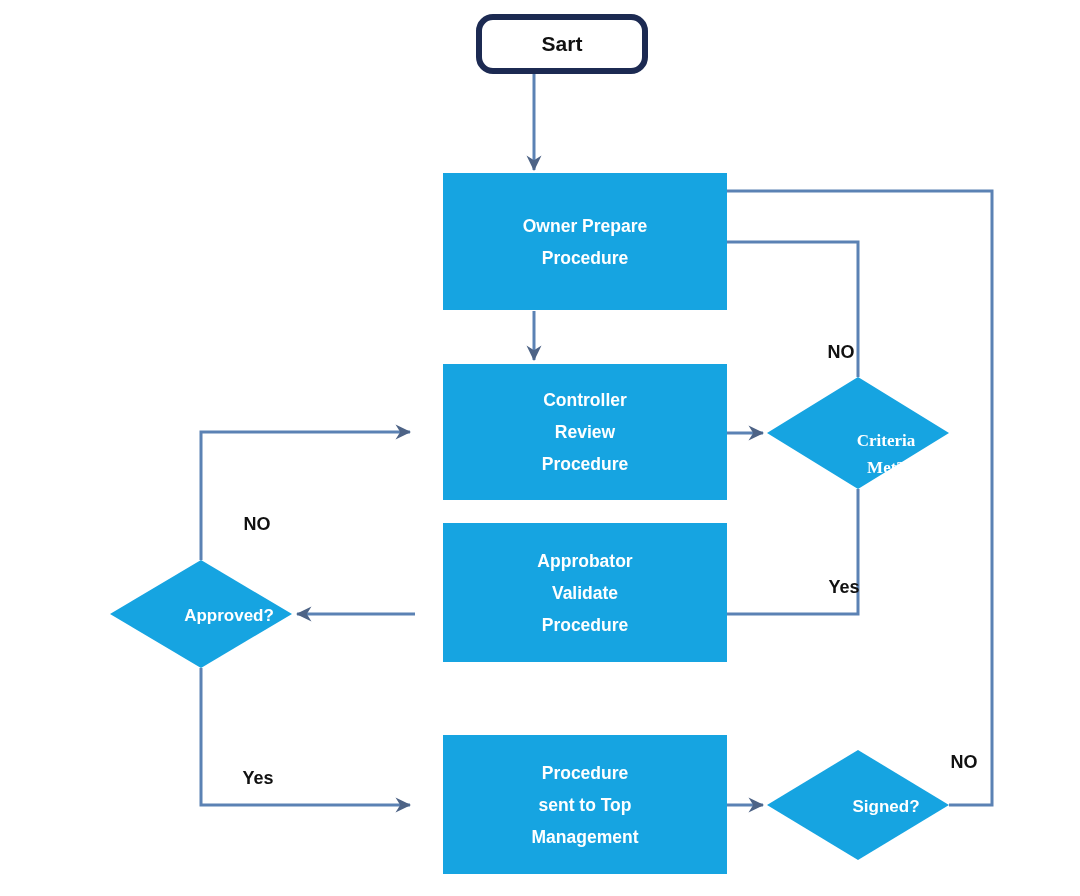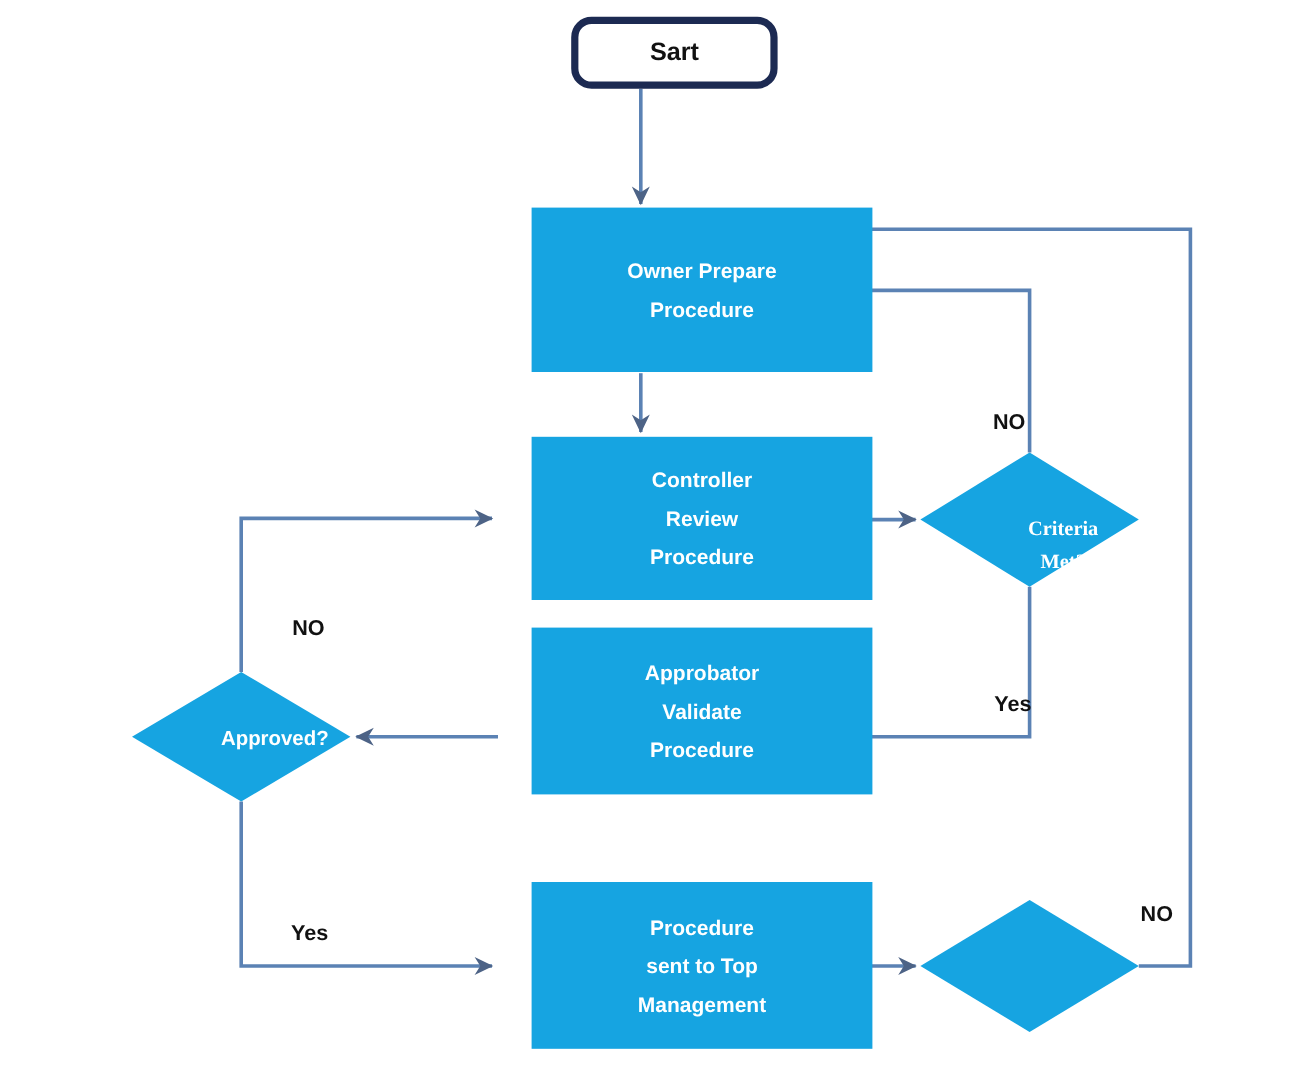--- a/index.html
+++ b/index.html
@@ -139,19 +139,20 @@
   <div class="node process" id="approbator-box">Approbator
 Validate
 Procedure</div>
   <div class="node process" id="sent-box">Procedure
 sent to Top
 Management</div>
 
   <div class="diamond-label" id="criteria-label">Criteria
 Met?</div>
   <div class="diamond-label" id="approved-label">Approved?</div>
+  <div class="diamond-label" id="signed-label">Signed?</div>
 
   <div class="edge-label" id="criteria-no-label">NO</div>
   <div class="edge-label" id="criteria-yes-label">Yes</div>
   <div class="edge-label" id="approved-no-label">NO</div>
   <div class="edge-label" id="approved-yes-label">Yes</div>
   <div class="edge-label" id="signed-no-label">NO</div>
 </div>
 
 </body></html>

